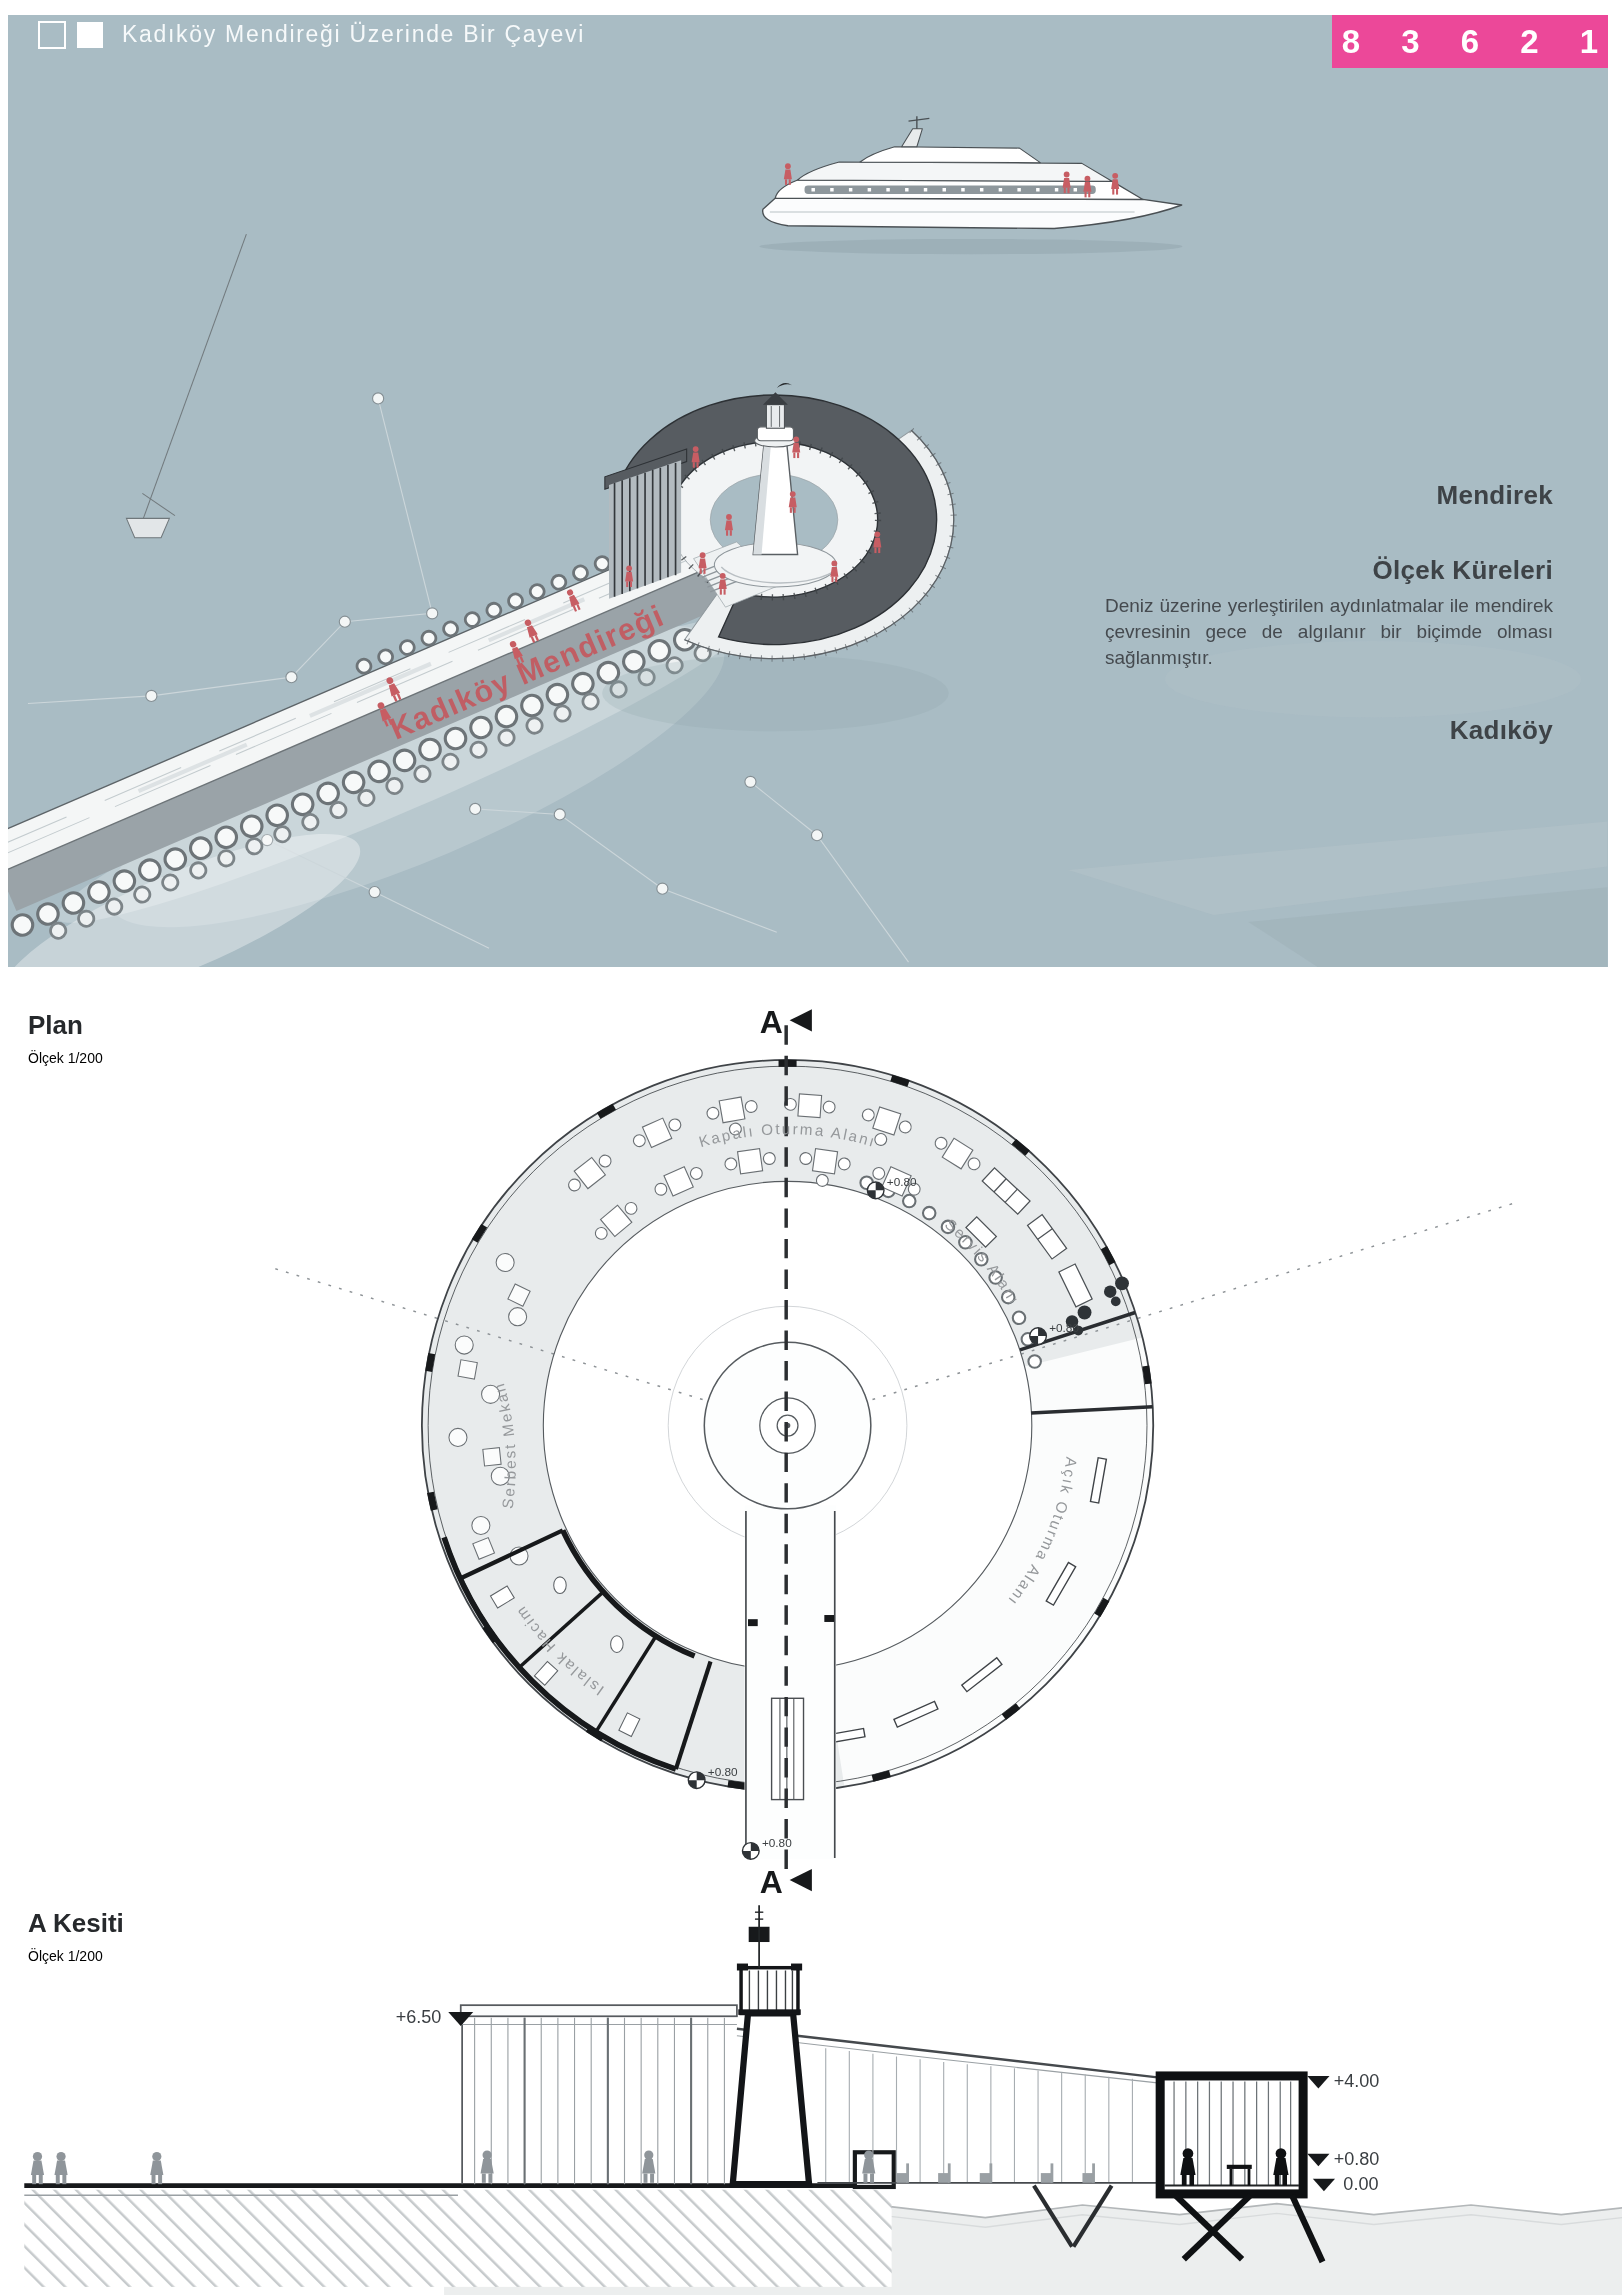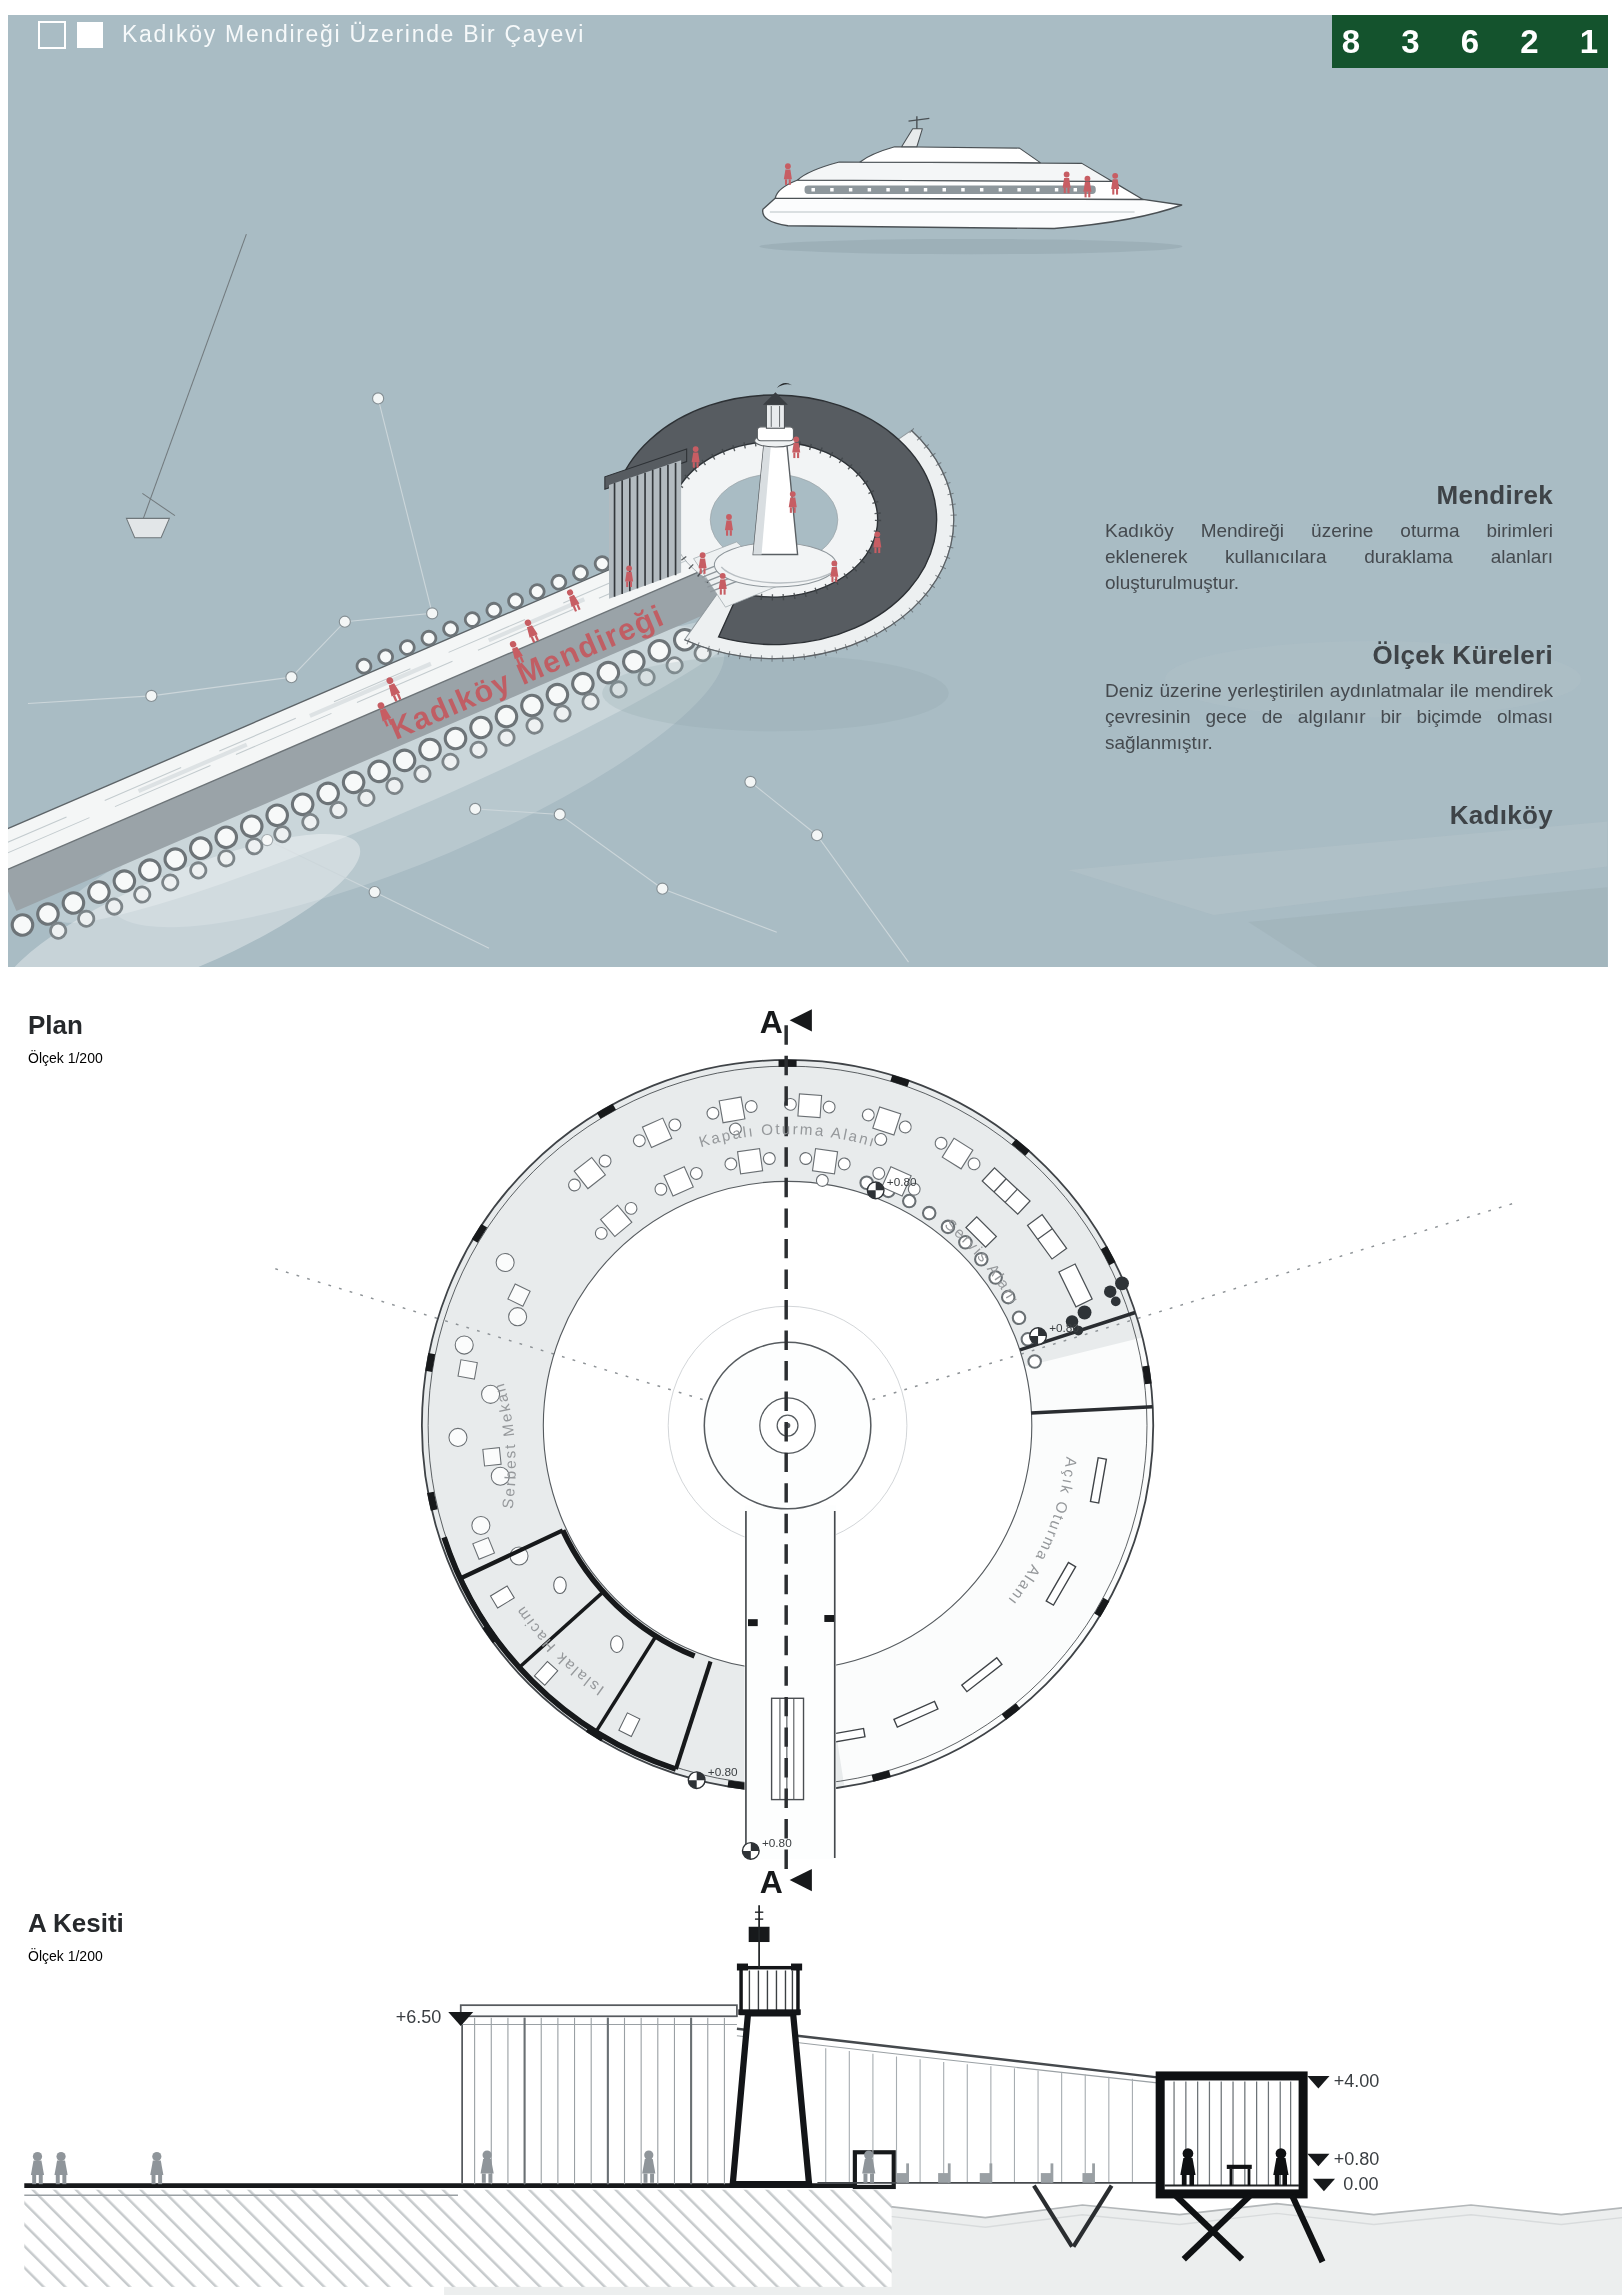--- a/index.html
+++ b/index.html
@@ -4,21 +4,21 @@
 <style>
   html,body{margin:0;padding:0;background:#fff}
   .page{position:relative;width:1623px;height:2295px;background:#fff;
         font-family:"Liberation Sans",sans-serif;overflow:hidden}
   .hero{position:absolute;left:8.3px;top:15.3px;width:1600px;height:952px;background:#a9bcc4}
   .hero svg{position:absolute;left:0;top:0}
   .brand{position:absolute;left:38px;top:21px;display:flex;align-items:center;z-index:5}
   .sq-outline{width:23.6px;height:23.6px;border:2.8px solid #fff}
   .sq-filled{width:26px;height:26px;background:#fff;margin-left:11px}
   .brand-title{margin-left:19.4px;color:#f6f9fa;font-size:23px;letter-spacing:1.7px;font-weight:400;white-space:nowrap}
-  .board-num{position:absolute;left:1332px;top:15.3px;width:276px;height:53px;background:#14532d;
+  .board-num{position:absolute;left:1332px;top:15.3px;width:276px;height:53px;background:#ec4899;
              color:#fff;font-size:33px;font-weight:bold;display:flex;align-items:center;
              justify-content:center;word-spacing:32px;z-index:5}
   .info-col{position:absolute;left:1105px;top:480px;width:448px;z-index:5}
   .info-block h2{margin:0 0 7px 0;text-align:right;font-size:26px;color:#3e4347;letter-spacing:0.3px}
   .info-block p{margin:0;font-size:19px;line-height:26px;color:#454a4f;text-align:justify;text-align-last:justify}
   .info-block + .info-block{margin-top:44px}
   .dwg-title{position:absolute;z-index:5}
   .dwg-title .t{font-size:26px;font-weight:bold;color:#26292c;margin:0;line-height:1.1}
   .dwg-title .s{font-size:14px;color:#000000;margin:11px 0 0 0;line-height:1.1}
   #plan-title{left:28px;top:1011px}
@@ -195,21 +195,20 @@
   <div class="brand">
     <span class="sq-outline"></span>
     <span class="sq-filled"></span>
     <span class="brand-title">Kadıköy Mendireği Üzerinde Bir Çayevi</span>
   </div>
   <div class="board-num">8 3 6 2 1</div>
 
   <div class="info-col">
     <div class="info-block">
       <h2>Mendirek</h2>
-      <p>Kadıköy Mendireği üzerine oturma birimleri eklenerek kullanıcılara duraklama alanları oluşturulmuştur.</p>
     </div>
     <div class="info-block">
       <h2>Ölçek Küreleri</h2>
       <p>Deniz üzerine yerleştirilen aydınlatmalar ile mendirek çevresinin gece de algılanır bir biçimde olması sağlanmıştır.</p>
     </div>
     <div class="info-block">
       <h2>Kadıköy</h2>
     </div>
   </div>
 

